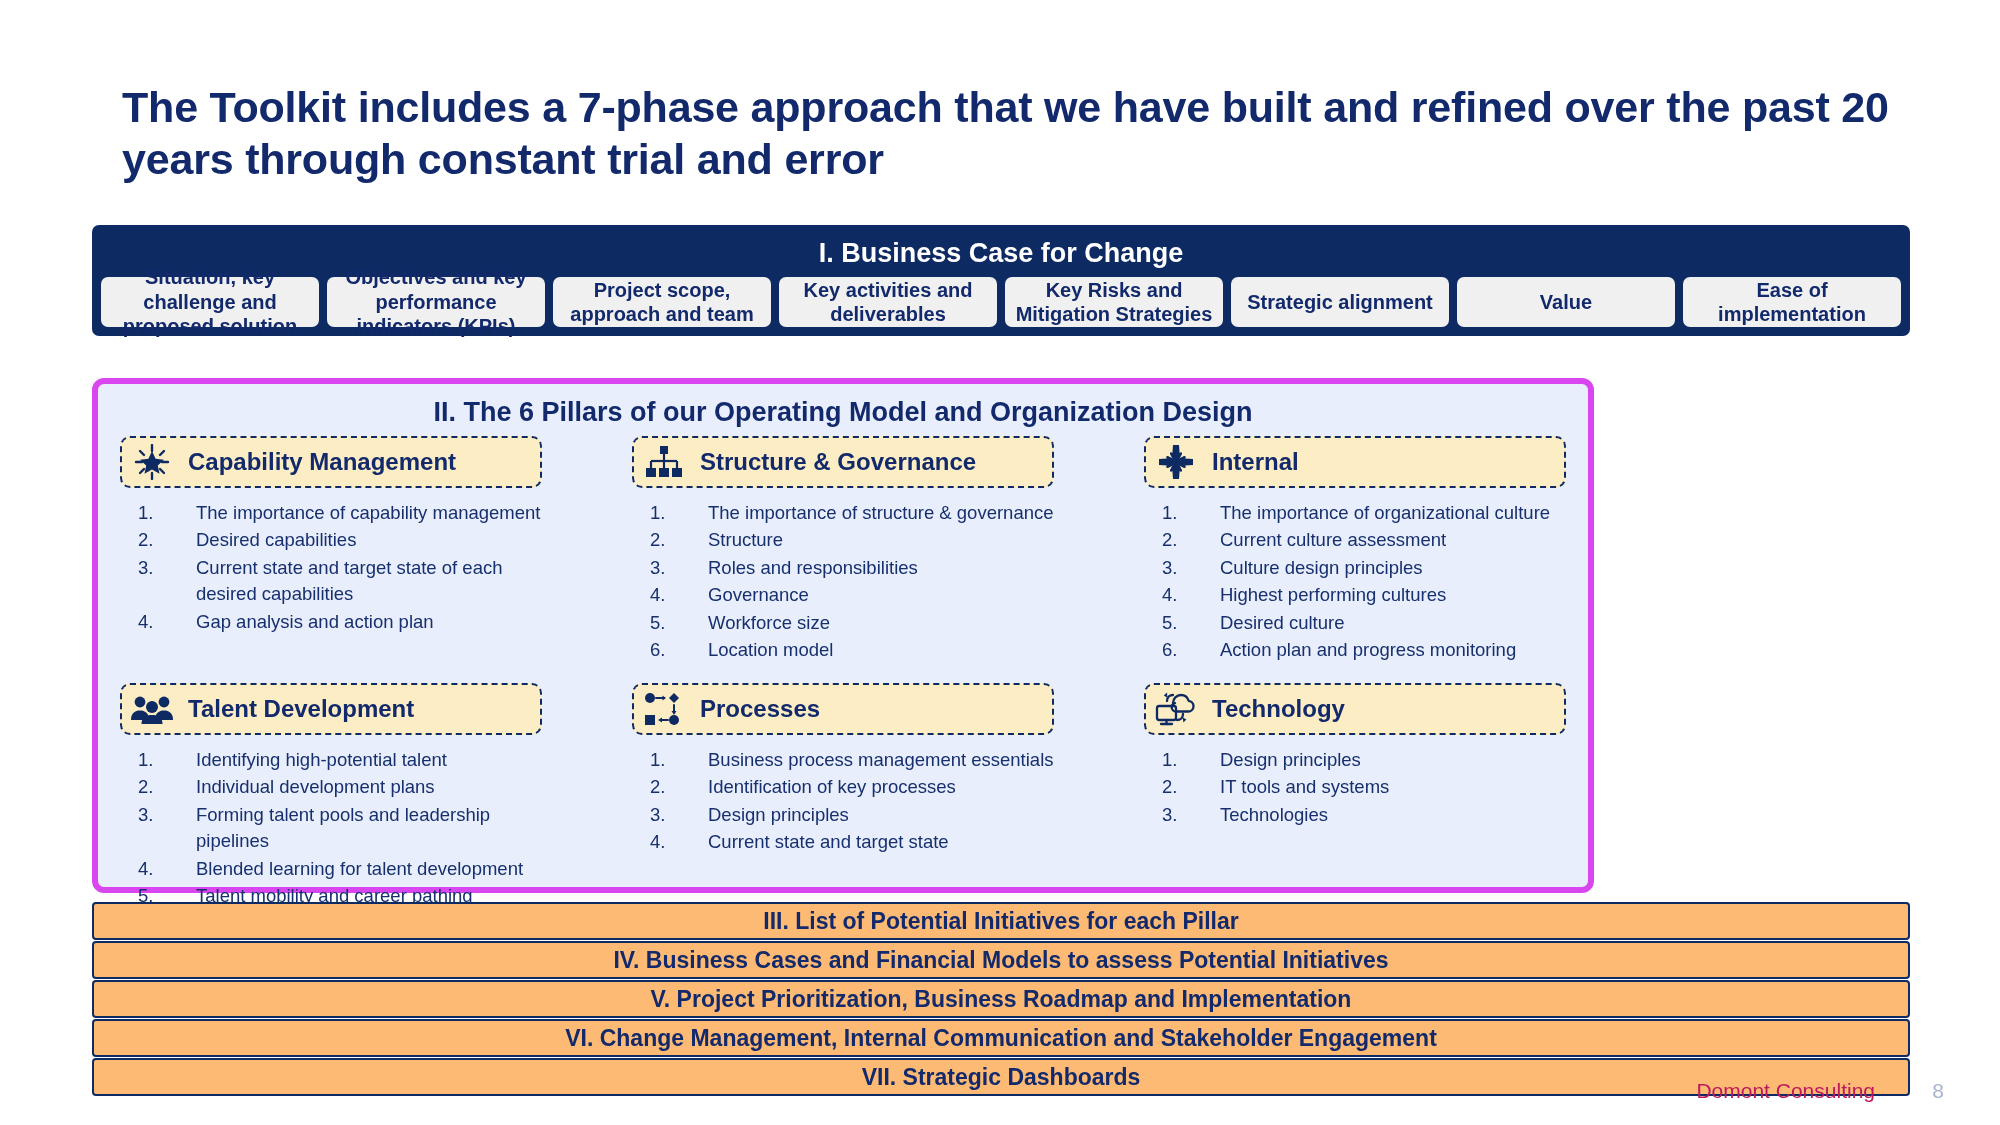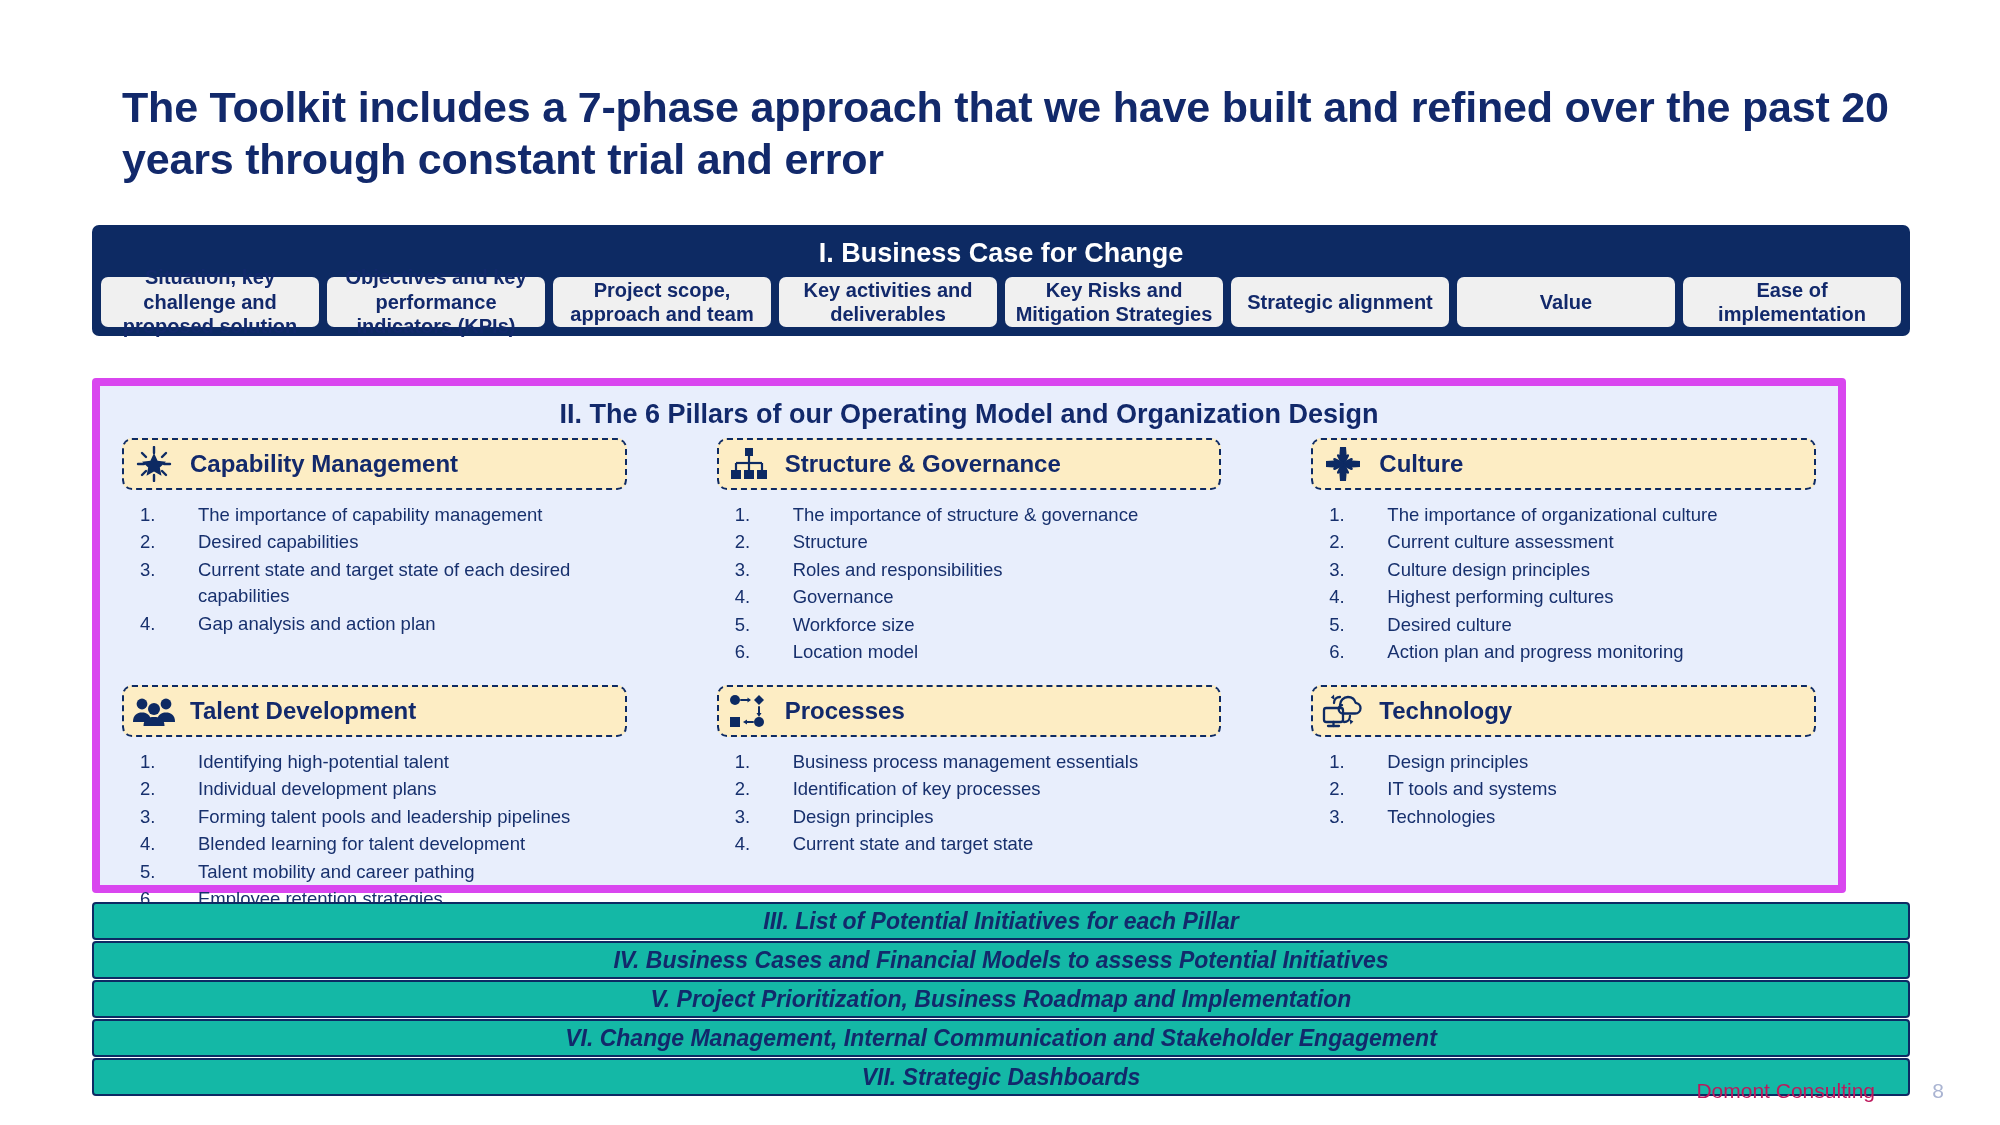--- a/index.html
+++ b/index.html
@@ -32,22 +32,22 @@
   }
   .phase-box{
     flex:1 1 0;background:#f0f0f0;border-radius:7px;
     display:flex;align-items:center;justify-content:center;
     text-align:center;padding:4px 6px;box-sizing:border-box;
     font-size:20px;font-weight:bold;color:#12296b;line-height:1.22;
   }
 
   
   .sec2{
-    position:absolute;left:92px;top:378px;width:1754px;height:515px;
-    background:#e8eefc;border:8px solid #d946ef;border-radius:4px;
+    position:absolute;left:92px;top:378px;width:1502px;height:515px;
+    background:#e8eefc;border:6px solid #d946ef;border-radius:12px;
     box-sizing:border-box;
   }
   .sec2-title{
     position:absolute;left:0;top:13px;width:100%;text-align:center;
     font-size:27px;font-weight:bold;color:#12296b;
   }
   .pillar-grid{
     position:absolute;left:22px;top:52px;right:22px;bottom:10px;
     display:grid;grid-template-columns:repeat(3,1fr);
     grid-template-rows:auto auto;column-gap:90px;row-gap:18px;
@@ -71,24 +71,24 @@
   .pillar-list li{
     display:flex;align-items:flex-start;margin-bottom:1px;
     padding-left:18px;
   }
   .pillar-list .num{flex:0 0 34px;text-align:left;}
   .pillar-list .txt{flex:1 1 auto;margin-left:24px;}
 
   
   .secbar{
     position:absolute;left:92px;width:1818px;height:38px;
-    background:#14b8a6;border:2px solid #0d2a63;border-radius:4px;
+    background:#fdba74;border:2px solid #0d2a63;border-radius:4px;
     box-sizing:border-box;
     display:flex;align-items:center;justify-content:center;
-    font-size:23px;font-weight:bold;color:#12296b;font-style:italic;
+    font-size:23px;font-weight:bold;color:#12296b;
   }
 
   
   .footer-brand{
     position:absolute;right:125px;bottom:22px;
     font-size:21px;color:#be185d;
   }
   .footer-page{
     position:absolute;right:56px;bottom:22px;
     font-size:21px;color:#aab4d2;
@@ -224,21 +224,21 @@
                     <rect x="-3.2" y="-3" width="6.4" height="3.2" rx="1"></rect>
                   </g>
                   <g transform="rotate(270)">
                     <path d="M-3,-17 L3,-17 L3.6,-9 C4.4,-10.4 6.4,-10 6,-8 L3.4,-3 L-3.4,-3 L-6,-8 C-6.4,-10 -4.4,-10.4 -3.6,-9 Z"></path>
                     <rect x="-3.2" y="-3" width="6.4" height="3.2" rx="1"></rect>
                   </g>
                 </g>
               </g>
             </svg>
           </span>
-          <span class="pillar-name">Culture</span>
+          <span class="pillar-name">Internal</span>
         </div>
         <ol class="pillar-list">
           <li>
               <span class="num">1.</span>
               <span class="txt">The importance of organizational culture</span>
             </li>
           <li>
               <span class="num">2.</span>
               <span class="txt">Current culture assessment</span>
             </li>

